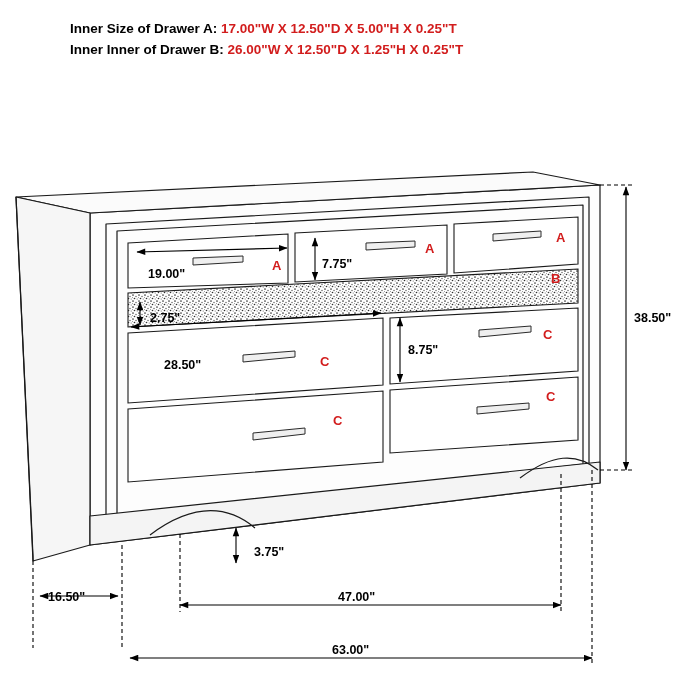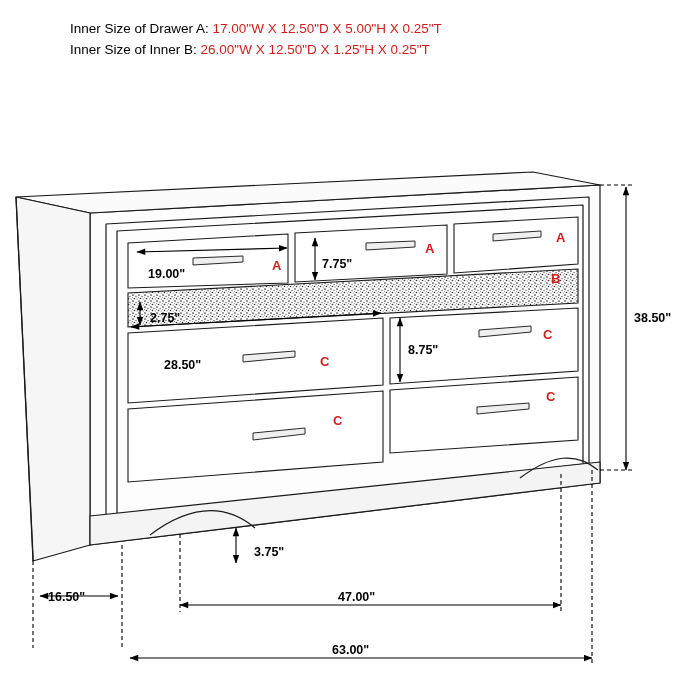--- a/index.html
+++ b/index.html
@@ -16,21 +16,21 @@
     overflow: hidden;
   }
   .spec-block {
     position: absolute;
     left: 70px;
     top: 18px;
     width: 600px;
   }
   .spec-line {
     font-size: 13.5px;
-    font-weight: normal;
+    font-weight: bold;
     color: #000000;
     line-height: 21px;
     white-space: nowrap;
   }
   .spec-line .red {
     color: #d21d1d;
   }
   svg#diagram {
     position: absolute;
     left: 0;
@@ -54,21 +54,21 @@
 </head>
 <body>
 
 <div id="root">
 
   <div class="spec-block">
     <div class="spec-line">
       <span>Inner Size of Drawer A: </span><span class="red">17.00"W X 12.50"D X 5.00"H X 0.25"T</span>
     </div>
     <div class="spec-line">
-      <span>Inner Size of Inner B: </span><span class="red">26.00"W X 12.50"D X 1.25"H X 0.25"T</span>
+      <span>Inner Inner of Drawer B: </span><span class="red">26.00"W X 12.50"D X 1.25"H X 0.25"T</span>
     </div>
   </div>
 
   <svg id="diagram" viewBox="0 0 700 700">
     <defs>
       <marker id="arrowEnd" markerWidth="9" markerHeight="9" refX="7.5" refY="3" orient="auto" markerUnits="strokeWidth">
         <path d="M0,0 L8,3 L0,6 z" fill="#000000"></path>
       </marker>
       <marker id="arrowStart" markerWidth="9" markerHeight="9" refX="0.5" refY="3" orient="auto" markerUnits="strokeWidth">
         <path d="M8,0 L0,3 L8,6 z" fill="#000000"></path>

